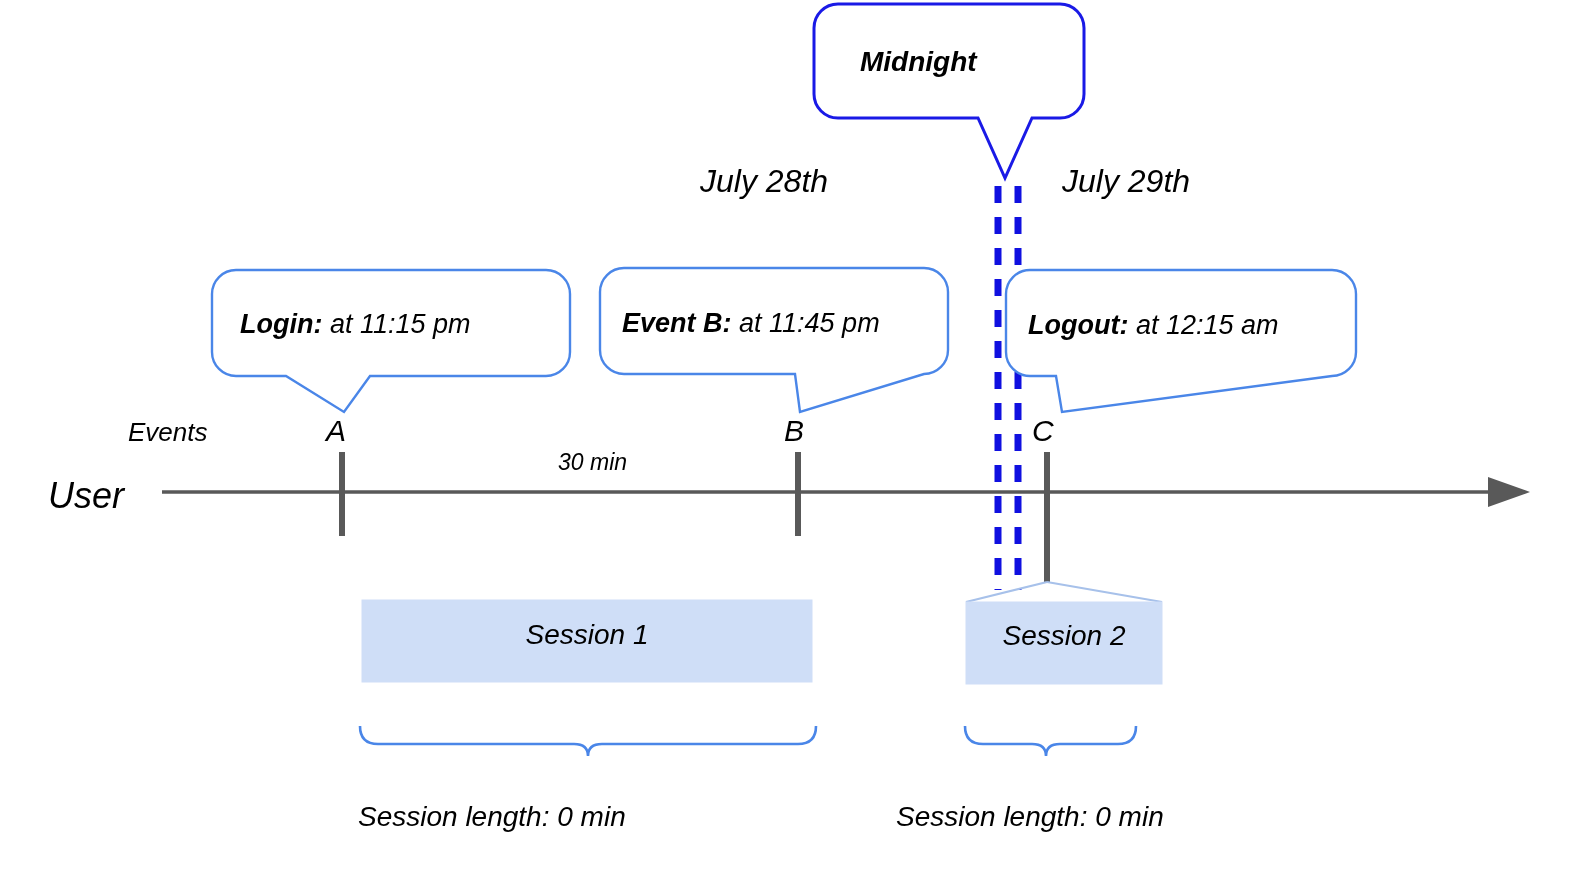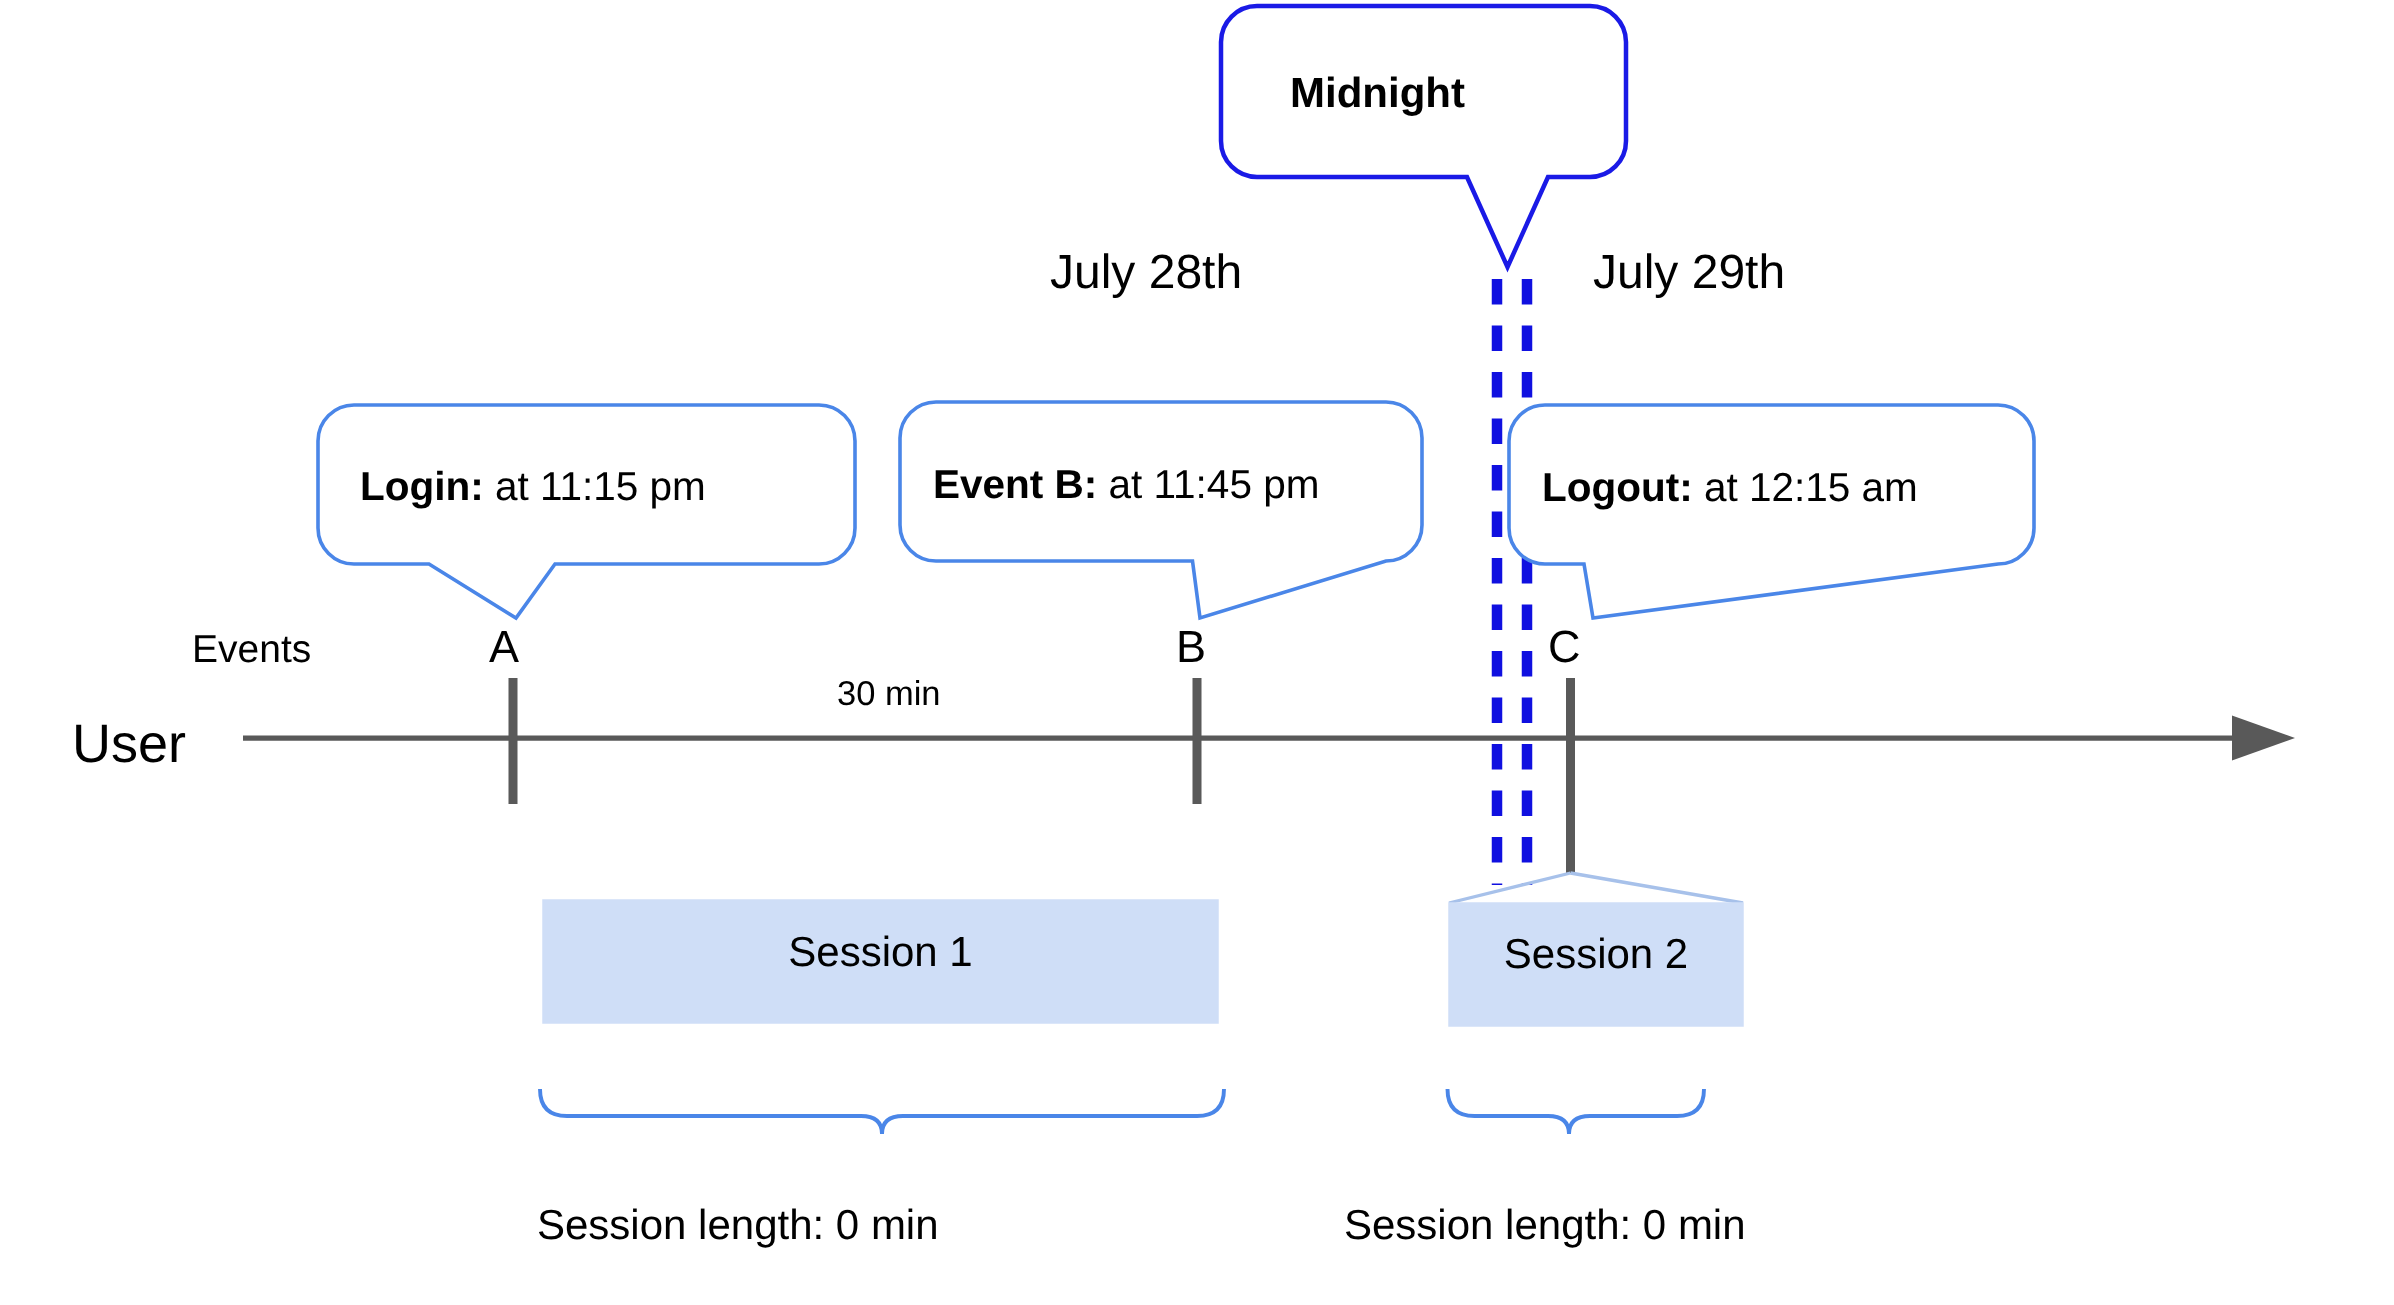--- a/index.html
+++ b/index.html
@@ -10,20 +10,21 @@
   body {
     width: 1596px;
     height: 870px;
     font-family: "Liberation Sans", sans-serif;
     overflow: hidden;
   }
   #diagram-root {
     position: relative;
     width: 1360px;
     height: 870px;
+    font-style: italic;
   }
   svg.canvas {
     position: absolute;
     top: 0;
     left: 0;
     width: 1596px;
     height: 870px;
     display: block;
   }
   text { font-family: "Liberation Sans", sans-serif; fill: #000000; }

